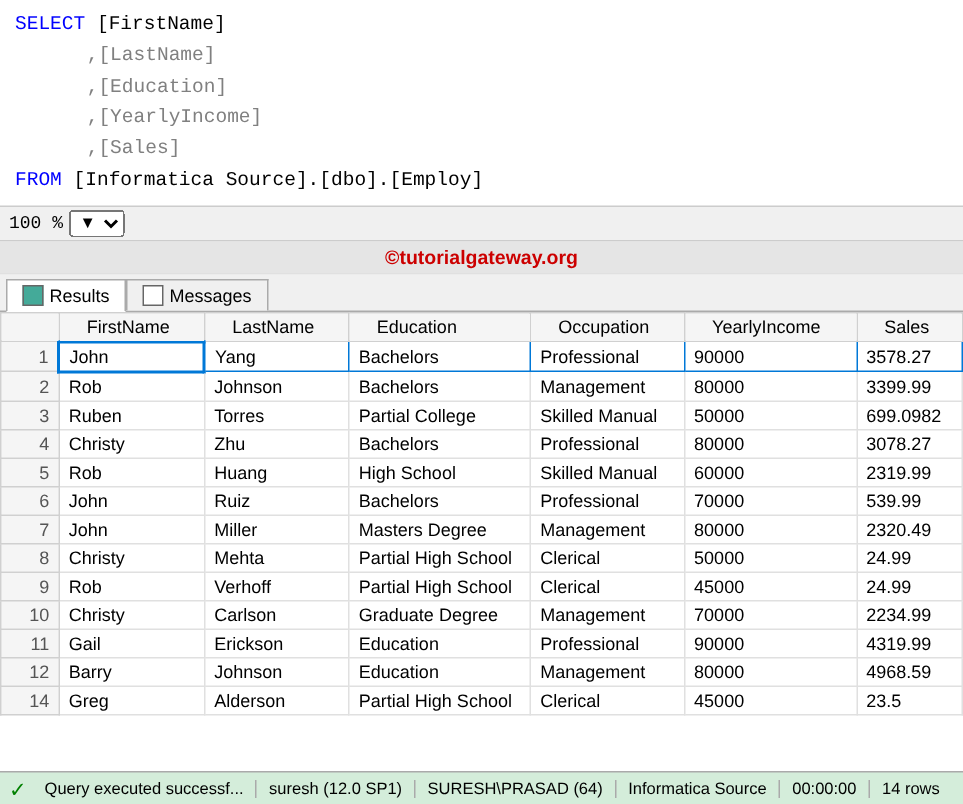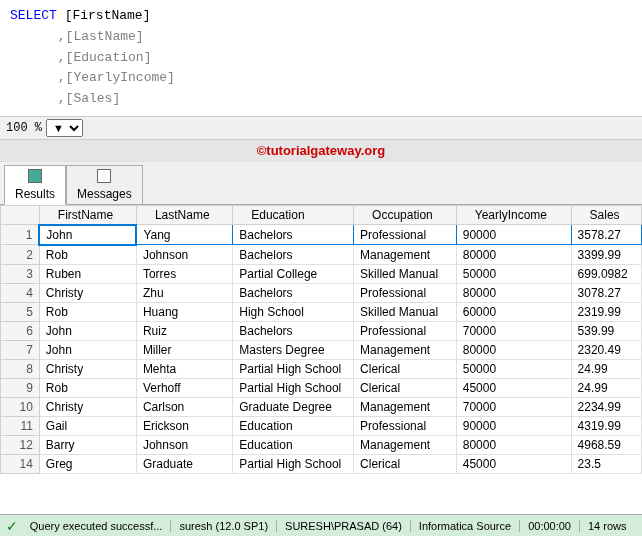--- a/index.html
+++ b/index.html
@@ -64,21 +64,20 @@
       align-items: center;
       gap: 4px;
       padding: 3px 10px;
       border: 1px solid #aaa;
       border-bottom: none;
       background: #f0f0f0;
       cursor: pointer;
       font-size: 12px;
       font-family: Arial, sans-serif;
       margin-top: 3px;
-      flex-direction: column;
     }
     .tab.active {
       background: #fff;
       border-bottom: 1px solid #fff;
       margin-bottom: -1px;
       z-index: 1;
     }
 
     
     #results-container {
@@ -174,20 +173,24 @@
     <span class="sql-indent"></span>
     <span class="sql-bracket">,[Education]</span>
   </div>
   <div>
     <span class="sql-indent"></span>
     <span class="sql-bracket">,[YearlyIncome]</span>
   </div>
   <div>
     <span class="sql-indent"></span>
     <span class="sql-bracket">,[Sales]</span>
+  </div>
+  <div>
+    <span class="sql-keyword">    FROM</span>
+    <span class="sql-field"> [Informatica Source].[dbo].[Employ]</span>
   </div>
 </div>
 
 <div id="toolbar">
   <span>100 %</span>
   <select id="zoom-select">
     <option>▼</option>
   </select>
 </div>
 
@@ -322,21 +325,21 @@
           <td>Barry</td>
           <td>Johnson</td>
           <td>Education</td>
           <td>Management</td>
           <td>80000</td>
           <td>4968.59</td>
         </tr>
         <tr>
           <td>14</td>
           <td>Greg</td>
-          <td>Graduate</td>
+          <td>Alderson</td>
           <td>Partial High School</td>
           <td>Clerical</td>
           <td>45000</td>
           <td>23.5</td>
         </tr>
       </tbody>
   </table>
 </div>
 
 <div id="status-bar">

